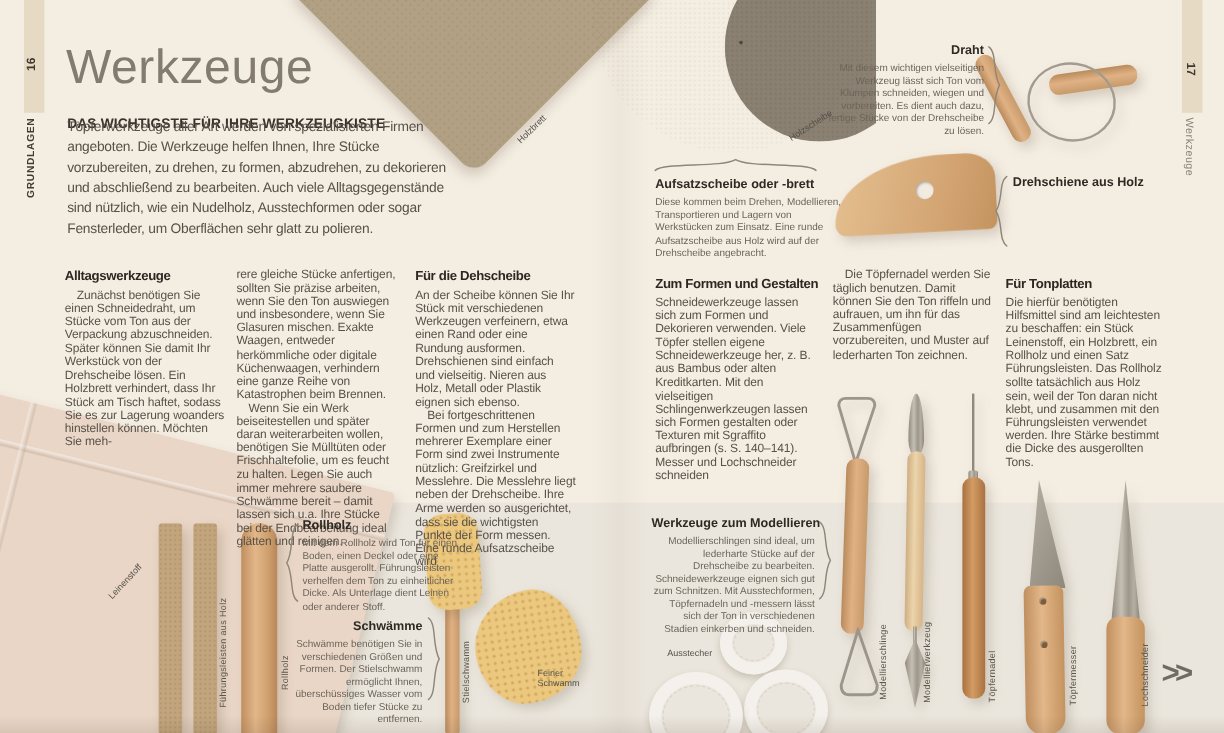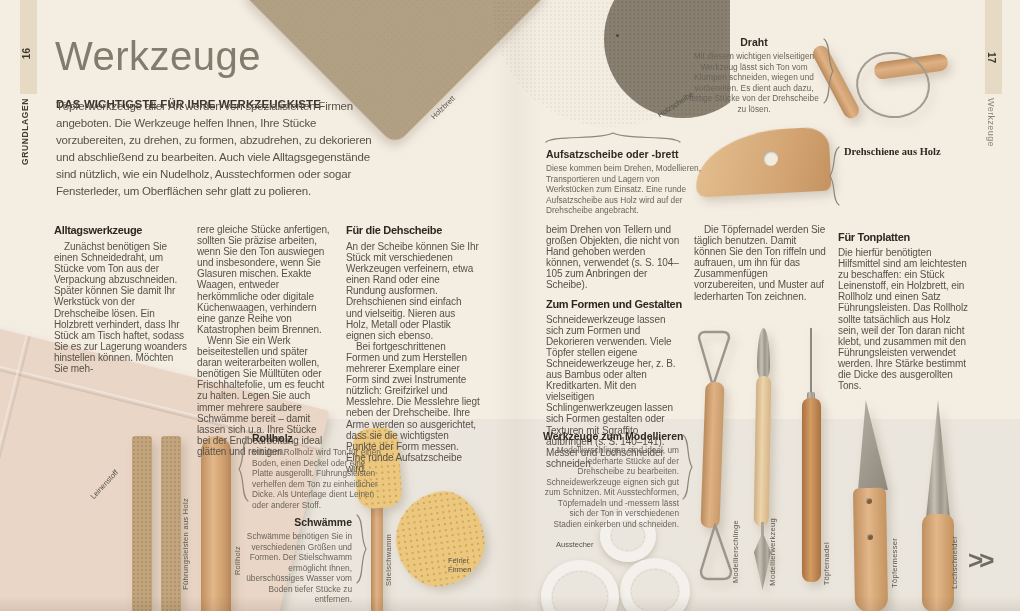--- a/index.html
+++ b/index.html
@@ -194,41 +194,40 @@
   <div class="col" style="left:197px;">
     <p>rere gleiche Stücke anfertigen, sollten Sie präzise arbeiten, wenn Sie den Ton auswiegen und insbesondere, wenn Sie Glasuren mischen. Exakte Waagen, entweder herkömmliche oder digitale Küchenwaagen, verhindern eine ganze Reihe von Katastrophen beim Brennen.</p>
     <p class="ind">Wenn Sie ein Werk beiseitestellen und später daran weiterarbeiten wollen, benötigen Sie Mülltüten oder Frischhaltefolie, um es feucht zu halten. Legen Sie auch immer mehrere saubere Schwämme bereit – damit lassen sich u.a. Ihre Stücke bei der Endbearbeitung ideal glätten und reinigen.</p>
   </div>
   <div class="col" style="left:346px;">
     <h3>Für die Dehscheibe</h3>
     <p>An der Scheibe können Sie Ihr Stück mit verschiedenen Werkzeugen verfeinern, etwa einen Rand oder eine Rundung ausformen. Drehschienen sind einfach und vielseitig. Nieren aus Holz, Metall oder Plastik eignen sich ebenso.</p>
     <p class="ind">Bei fortgeschrittenen Formen und zum Herstellen mehrerer Exemplare einer Form sind zwei Instrumente nützlich: Greifzirkel und Messlehre. Die Messlehre liegt neben der Drehscheibe. Ihre Arme werden so ausgerichtet, dass sie die wichtigsten Punkte der Form messen. Eine runde Aufsatzscheibe wird</p>
   </div>
   <div class="col" style="left:546px;">
-    <p>beim Drehen von Tellern und großen Objekten, die nicht von Hand gehoben werden können, verwendet (s. S. 104–105 zum Anbringen der Scheibe).</p>
     <h3 class="mid">Zum Formen und Gestalten</h3>
     <p>Schneidewerkzeuge lassen sich zum Formen und Dekorieren verwenden. Viele Töpfer stellen eigene Schneidewerkzeuge her, z. B. aus Bambus oder alten Kreditkarten. Mit den vielseitigen Schlingenwerkzeugen lassen sich Formen gestalten oder Texturen mit Sgraffito aufbringen (s. S. 140–141). Messer und Lochschneider schneiden</p>
   </div>
   <div class="col" style="left:694px;">
     <p class="ind">Die Töpfernadel werden Sie täglich benutzen. Damit können Sie den Ton riffeln und aufrauen, um ihn für das Zusammenfügen vorzubereiten, und Muster auf lederharten Ton zeichnen.</p>
   </div>
   <div class="col" style="left:838px;">
     <h3 class="mid">Für Tonplatten</h3>
     <p>Die hierfür benötigten Hilfsmittel sind am leichtesten zu beschaffen: ein Stück Leinenstoff, ein Holzbrett, ein Rollholz und einen Satz Führungsleisten. Das Rollholz sollte tatsächlich aus Holz sein, weil der Ton daran nicht klebt, und zusammen mit den Führungsleisten verwendet werden. Ihre Stärke bestimmt die Dicke des ausgerollten Tons.</p>
   </div>
 
-  <div class="cap right" style="left:688px;top:36px;width:132px;text-align:center;">
+  <div class="cap right" style="left:688px;top:36px;width:132px;">
     <h4>Draht</h4>
     <p>Mit diesem wichtigen vielseitigen Werkzeug lässt sich Ton vom Klumpen schneiden, wiegen und vorbereiten. Es dient auch dazu, fertige Stücke von der Drehscheibe zu lösen.</p>
   </div>
   <svg class="brace" style="left:822px;top:38px;" width="12" height="66">
     <path d="M2,1 C9,6 5,23 11,33 C5,43 9,60 2,65" fill="none" stroke="#8e8678" stroke-width="1.2" stroke-linecap="round"></path>
     </svg>
 
-  <div class="cap" style="left:844px;top:146px;width:138px;font-family:Liberation Serif, serif;">
+  <div class="cap" style="left:844px;top:146px;width:138px;">
     <h4>Drehschiene aus Holz</h4>
   </div>
   <svg class="brace" style="left:829px;top:146px;" width="12" height="60">
     <path d="M10,1 C3,6 7,21 1,30 C7,39 3,54 10,59" fill="none" stroke="#8e8678" stroke-width="1.2" stroke-linecap="round"></path>
     </svg>
 
   <div class="cap" style="left:546px;top:148px;width:160px;">
     <h4>Aufsatzscheibe oder -brett</h4>
     <p>Diese kommen beim Drehen, Modellieren, Transportieren und Lagern von Werkstücken zum Einsatz. Eine runde Aufsatzscheibe aus Holz wird auf der Drehscheibe angebracht.</p>
   </div>
@@ -259,21 +258,21 @@
   <svg class="brace" style="left:681px;top:434px;" width="12" height="66">
     <path d="M2,1 C9,6 5,23 11,33 C5,43 9,60 2,65" fill="none" stroke="#8e8678" stroke-width="1.2" stroke-linecap="round"></path>
     </svg>
 
   <div class="d-label" style="left:428px;top:103px;transform:rotate(-44deg);">Holzbrett</div>
   <div class="d-label" style="left:655px;top:100px;transform:rotate(-33deg);">Holzscheibe</div>
   <div class="d-label" style="left:86px;top:480px;transform:rotate(-47deg);">Leinenstoff</div>
   <div class="v-label" style="left:181px;top:498px;">Führungsleisten aus Holz</div>
   <div class="v-label" style="left:233px;top:546px;">Rollholz</div>
   <div class="v-label" style="left:384px;top:534px;">Stielschwamm</div>
-  <div class="d-label" style="left:448px;top:556px;width:46px;">Feiner Firmen</div>
+  <div class="d-label" style="left:448px;top:556px;width:46px;">Feiner Schwamm</div>
   <div class="d-label" style="left:556px;top:540px;">Ausstecher</div>
   <div class="v-label" style="left:731px;top:520px;">Modellierschlinge</div>
   <div class="v-label" style="left:768px;top:518px;">Modellierwerkzeug</div>
   <div class="v-label" style="left:822px;top:542px;">Töpfernadel</div>
   <div class="v-label" style="left:890px;top:538px;">Töpfermesser</div>
   <div class="v-label" style="left:950px;top:536px;">Lochschneider</div>
 
   <div class="bottom-shadow"></div>
 </div>
 

